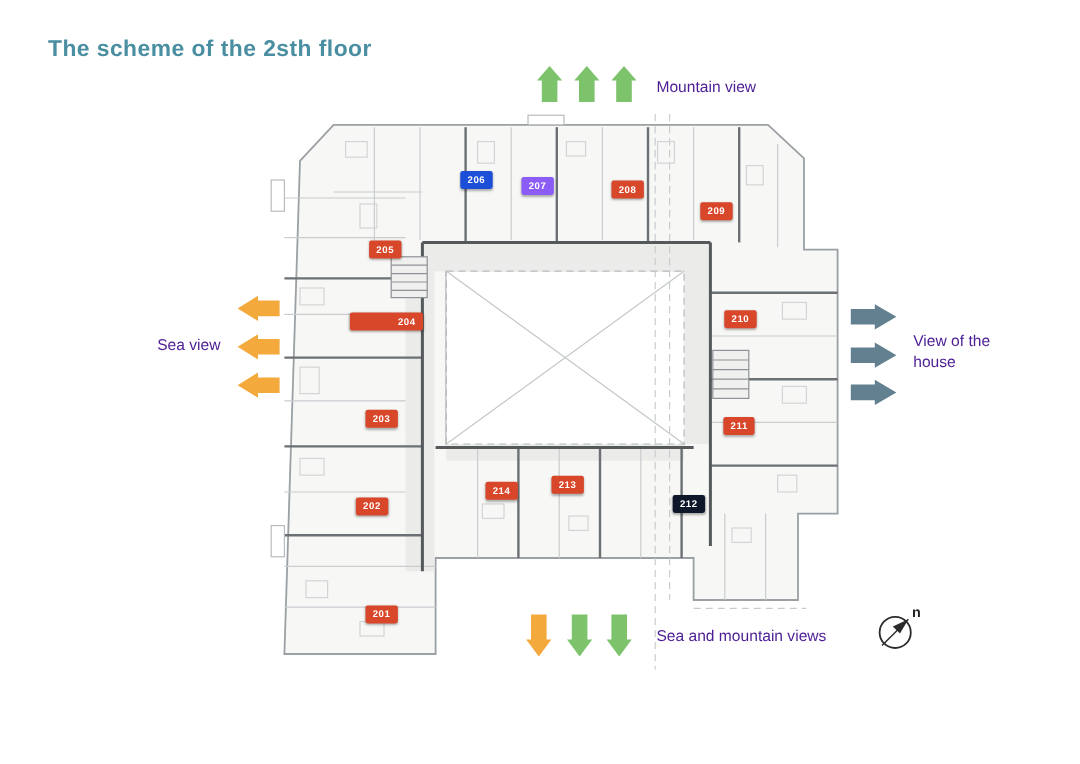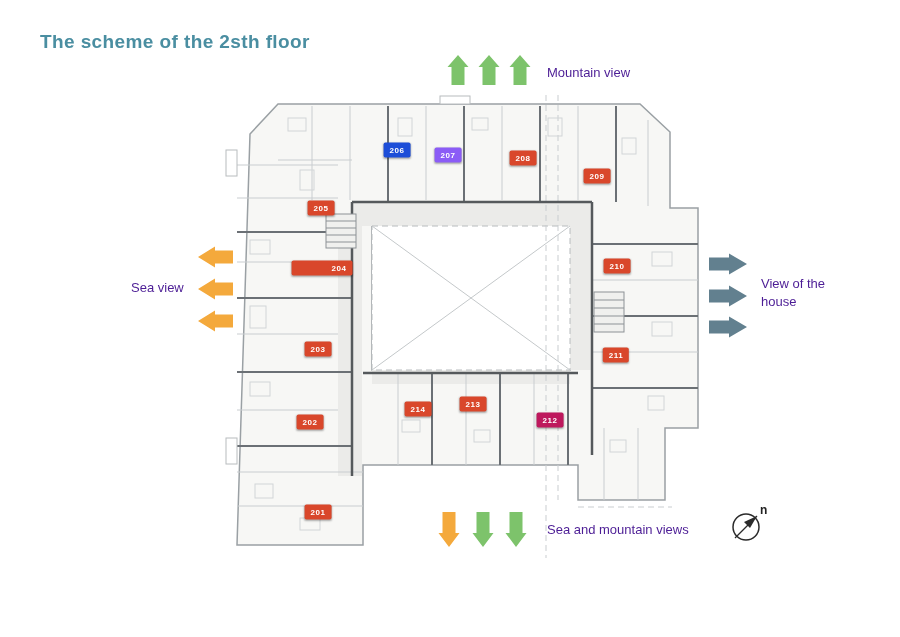--- a/index.html
+++ b/index.html
@@ -174,18 +174,18 @@
       <div class="apartment-badge" style="left: 310px; top: 422px; background: rgb(217, 71, 43); color: rgb(255, 255, 255);">202</div>
       <div class="apartment-badge" style="left: 318px; top: 349px; background: rgb(217, 71, 43); color: rgb(255, 255, 255);">203</div>
       <div class="apartment-badge" style="left: 322px; top: 268px; background: rgb(217, 71, 43); color: rgb(255, 255, 255); padding-left: 40px;">204</div>
       <div class="apartment-badge" style="left: 321px; top: 208px; background: rgb(217, 71, 43); color: rgb(255, 255, 255);">205</div>
       <div class="apartment-badge" style="left: 374px; top: 150px; background: #1d4ed8; color: rgb(255, 255, 255); margin-left: 23px;">206</div>
       <div class="apartment-badge" style="left: 448px; top: 155px; background: #8b5cf6; color: rgb(255, 255, 255);">207</div>
       <div class="apartment-badge" style="left: 523px; top: 158px; background: rgb(217, 71, 43); color: rgb(255, 255, 255);">208</div>
       <div class="apartment-badge" style="left: 597px; top: 176px; background: rgb(217, 71, 43); color: rgb(255, 255, 255);">209</div>
       <div class="apartment-badge" style="left: 617px; top: 266px; background: rgb(217, 71, 43); color: rgb(255, 255, 255);">210</div>
       <div class="apartment-badge" style="left: 616px; top: 355px; background: rgb(217, 71, 43); color: rgb(255, 255, 255);">211</div>
-      <div class="apartment-badge" style="left: 550px; top: 420px; background: #be185d; color: rgb(255, 255, 255);">212</div>
+      <div class="apartment-badge" style="left: 574px; top: 420px; background: #0f172a; color: rgb(255, 255, 255);">212</div>
       <div class="apartment-badge" style="left: 473px; top: 404px; background: rgb(217, 71, 43); color: rgb(255, 255, 255);">213</div>
       <div class="apartment-badge" style="left: 418px; top: 409px; background: rgb(217, 71, 43); color: rgb(255, 255, 255);">214</div>
     </div>
 
 </div>
 
 </body></html>

